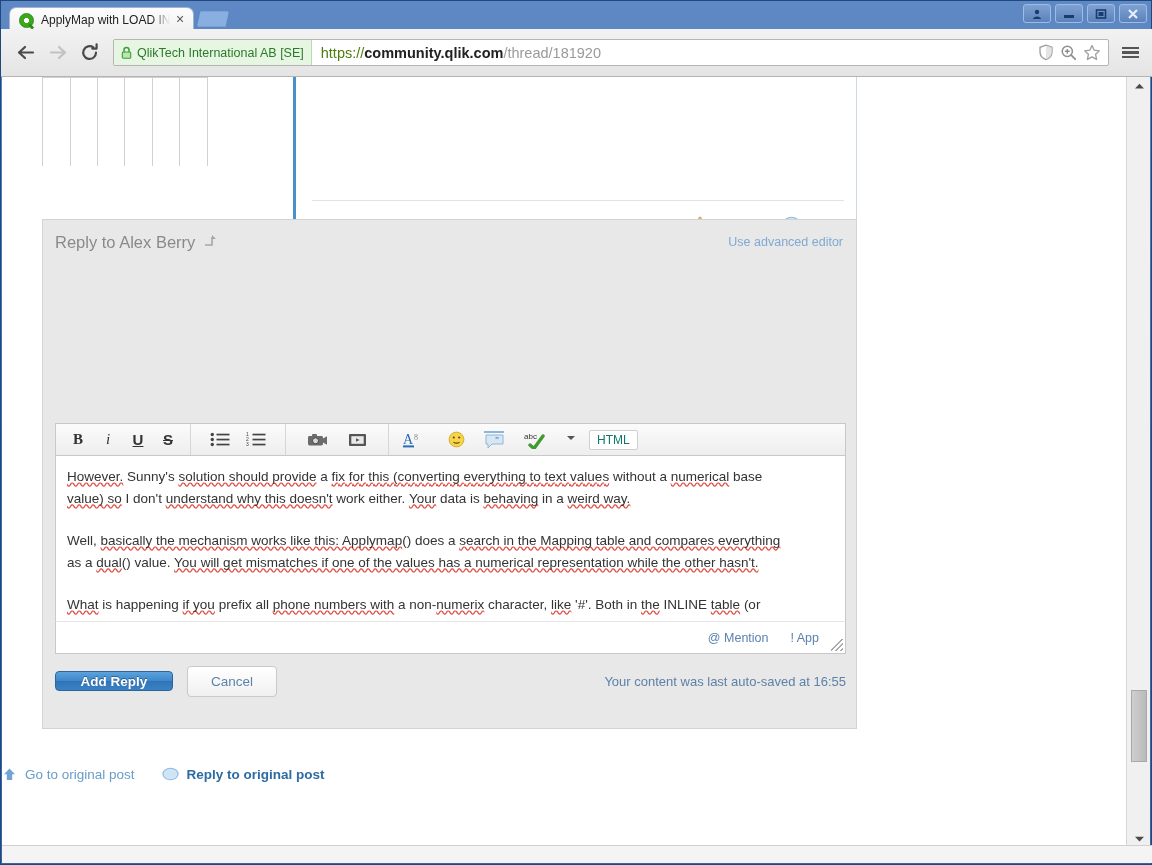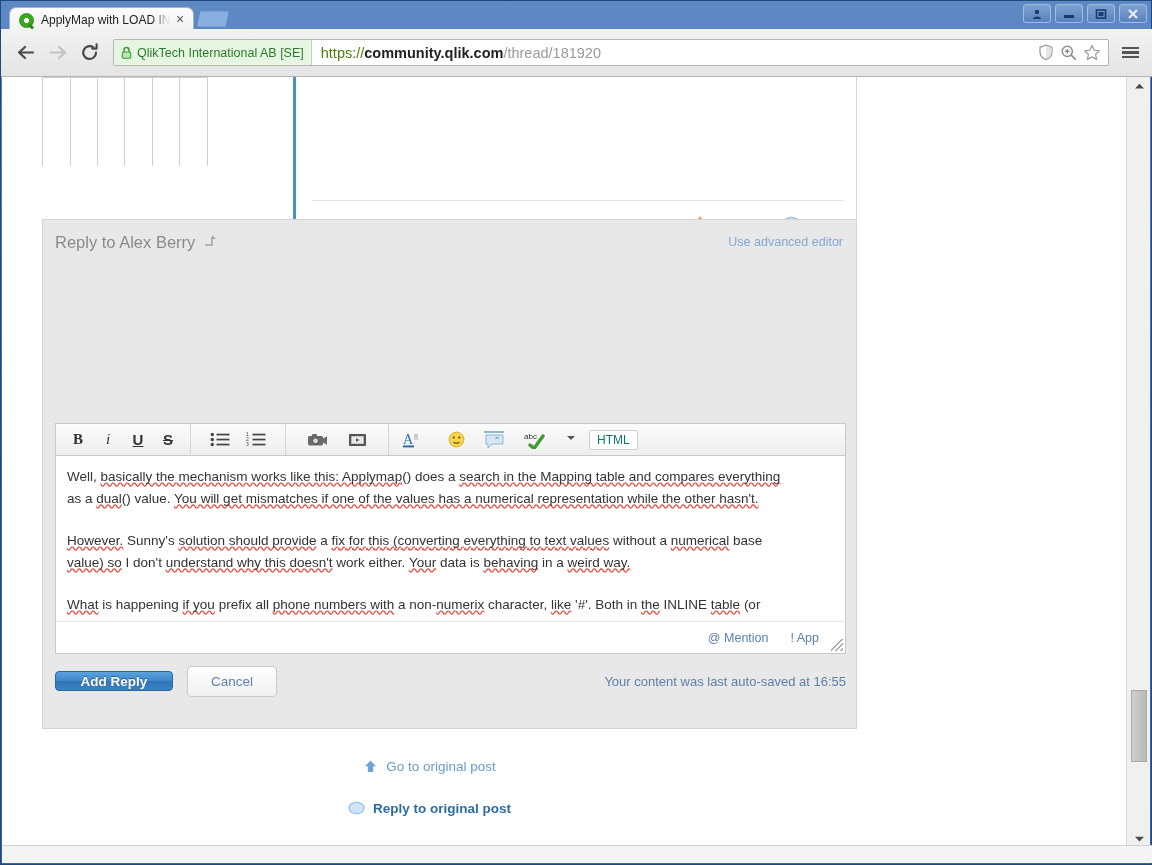--- a/index.html
+++ b/index.html
@@ -249,21 +249,21 @@
     color: #5d83ae; font-size: 13.5px;
     display: flex; align-items: center; justify-content: center;
     cursor: pointer;
   }
   #autosave-status {
     margin-left: auto; font-size: 13px; color: #5d81a9;
   }
 
   #bottom-links {
     position: absolute; left: 0; top: 682px; width: 855px; height: 30px;
-    display: flex; align-items: center; justify-content: space-between; gap: 27px; flex-direction: column;
+    display: flex; align-items: center; justify-content: flex-start; gap: 27px;
   }
   .bottom-link { display: flex; align-items: center; gap: 8px; cursor: pointer; }
   #goto-original-label { font-size: 13.5px; color: #6a9cc9; }
   #reply-original-label { font-size: 13.5px; color: #2d6ca3; font-weight: bold; }
 
   
   #vscrollbar {
     position: absolute; right: 1px; top: 76px; width: 24px; height: 770px;
     background: #f0f0f0; border-left: 1px solid #d6d6d6;
   }
@@ -503,26 +503,26 @@
             </span>
             <span class="tb-btn" style="width:12px;">
               <span class="caret-down" style="border-top-color:#555;margin-left:0;"></span>
             </span>
             <span class="tb-btn html-btn">HTML</span>
           </div>
         </div>
 
         <div id="editor-surface">
           <p class="editor-para">
+            <span class="sp">However.</span><span> Sunny's </span><span class="sp">solution should provide</span><span> a </span><span class="sp">fix for this (converting everything to text values</span><span> without a </span><span class="sp">numerical</span><span> base</span><br>
+            <span class="sp">value) so</span><span> I don't </span><span class="sp">understand why this doesn't</span><span> work either. </span><span class="sp">Your</span><span> data is </span><span class="sp">behaving</span><span> in a </span><span class="sp">weird way.</span>
+          </p>
+          <p class="editor-para">
             <span>Well, </span><span class="sp">basically the mechanism works like this: Applymap</span><span>() does a </span><span class="sp">search in the Mapping table and compares everything</span><br>
             <span>as a </span><span class="sp">dual</span><span>() value. </span><span class="sp">You will get mismatches if one of the values has a numerical representation while the other hasn't.</span>
-          </p>
-          <p class="editor-para">
-            <span class="sp">However.</span><span> Sunny's </span><span class="sp">solution should provide</span><span> a </span><span class="sp">fix for this (converting everything to text values</span><span> without a </span><span class="sp">numerical</span><span> base</span><br>
-            <span class="sp">value) so</span><span> I don't </span><span class="sp">understand why this doesn't</span><span> work either. </span><span class="sp">Your</span><span> data is </span><span class="sp">behaving</span><span> in a </span><span class="sp">weird way.</span>
           </p>
           <p class="editor-para">
             <span class="sp">What</span><span> is happening </span><span class="sp">if you</span><span> prefix all </span><span class="sp">phone numbers with</span><span> a non-</span><span class="sp">numerix</span><span> character, </span><span class="sp">like</span><span> '#'. Both in </span><span class="sp">the</span><span> INLINE </span><span class="sp">table</span><span> (or</span><br>
             <span class="sp">wherever your mapping table</span><span> data is coming </span><span class="sp">from)</span><span> and in </span><span class="sp">the</span><span> second parameter of </span><span class="sp">the Applymap</span><span> call (e.g. '#' &amp;</span><br>
             
           </p>
         </div>
 
         <div id="editor-footer">
           <span class="footer-link">@ Mention</span>

